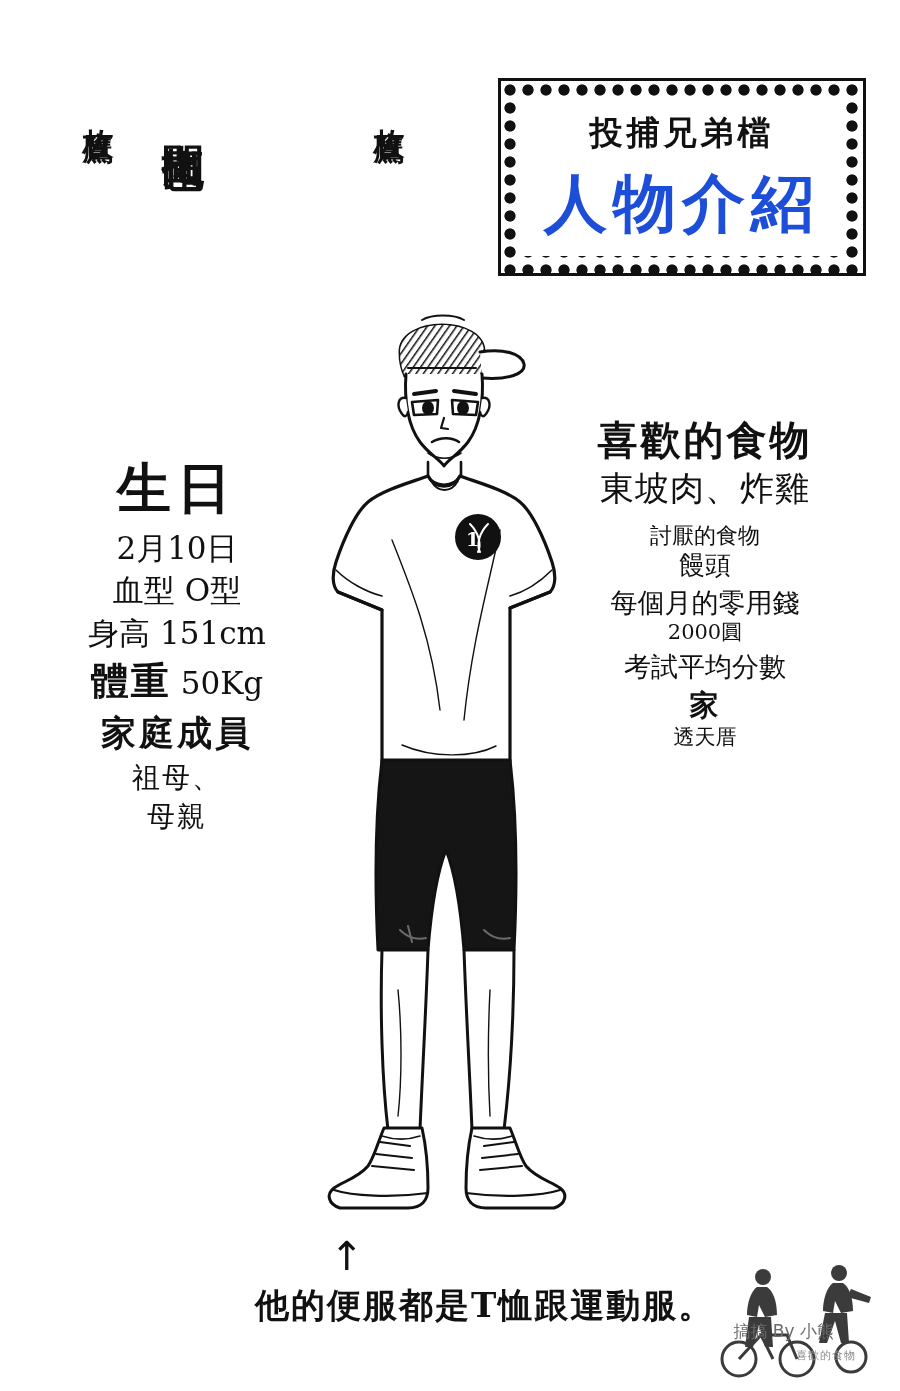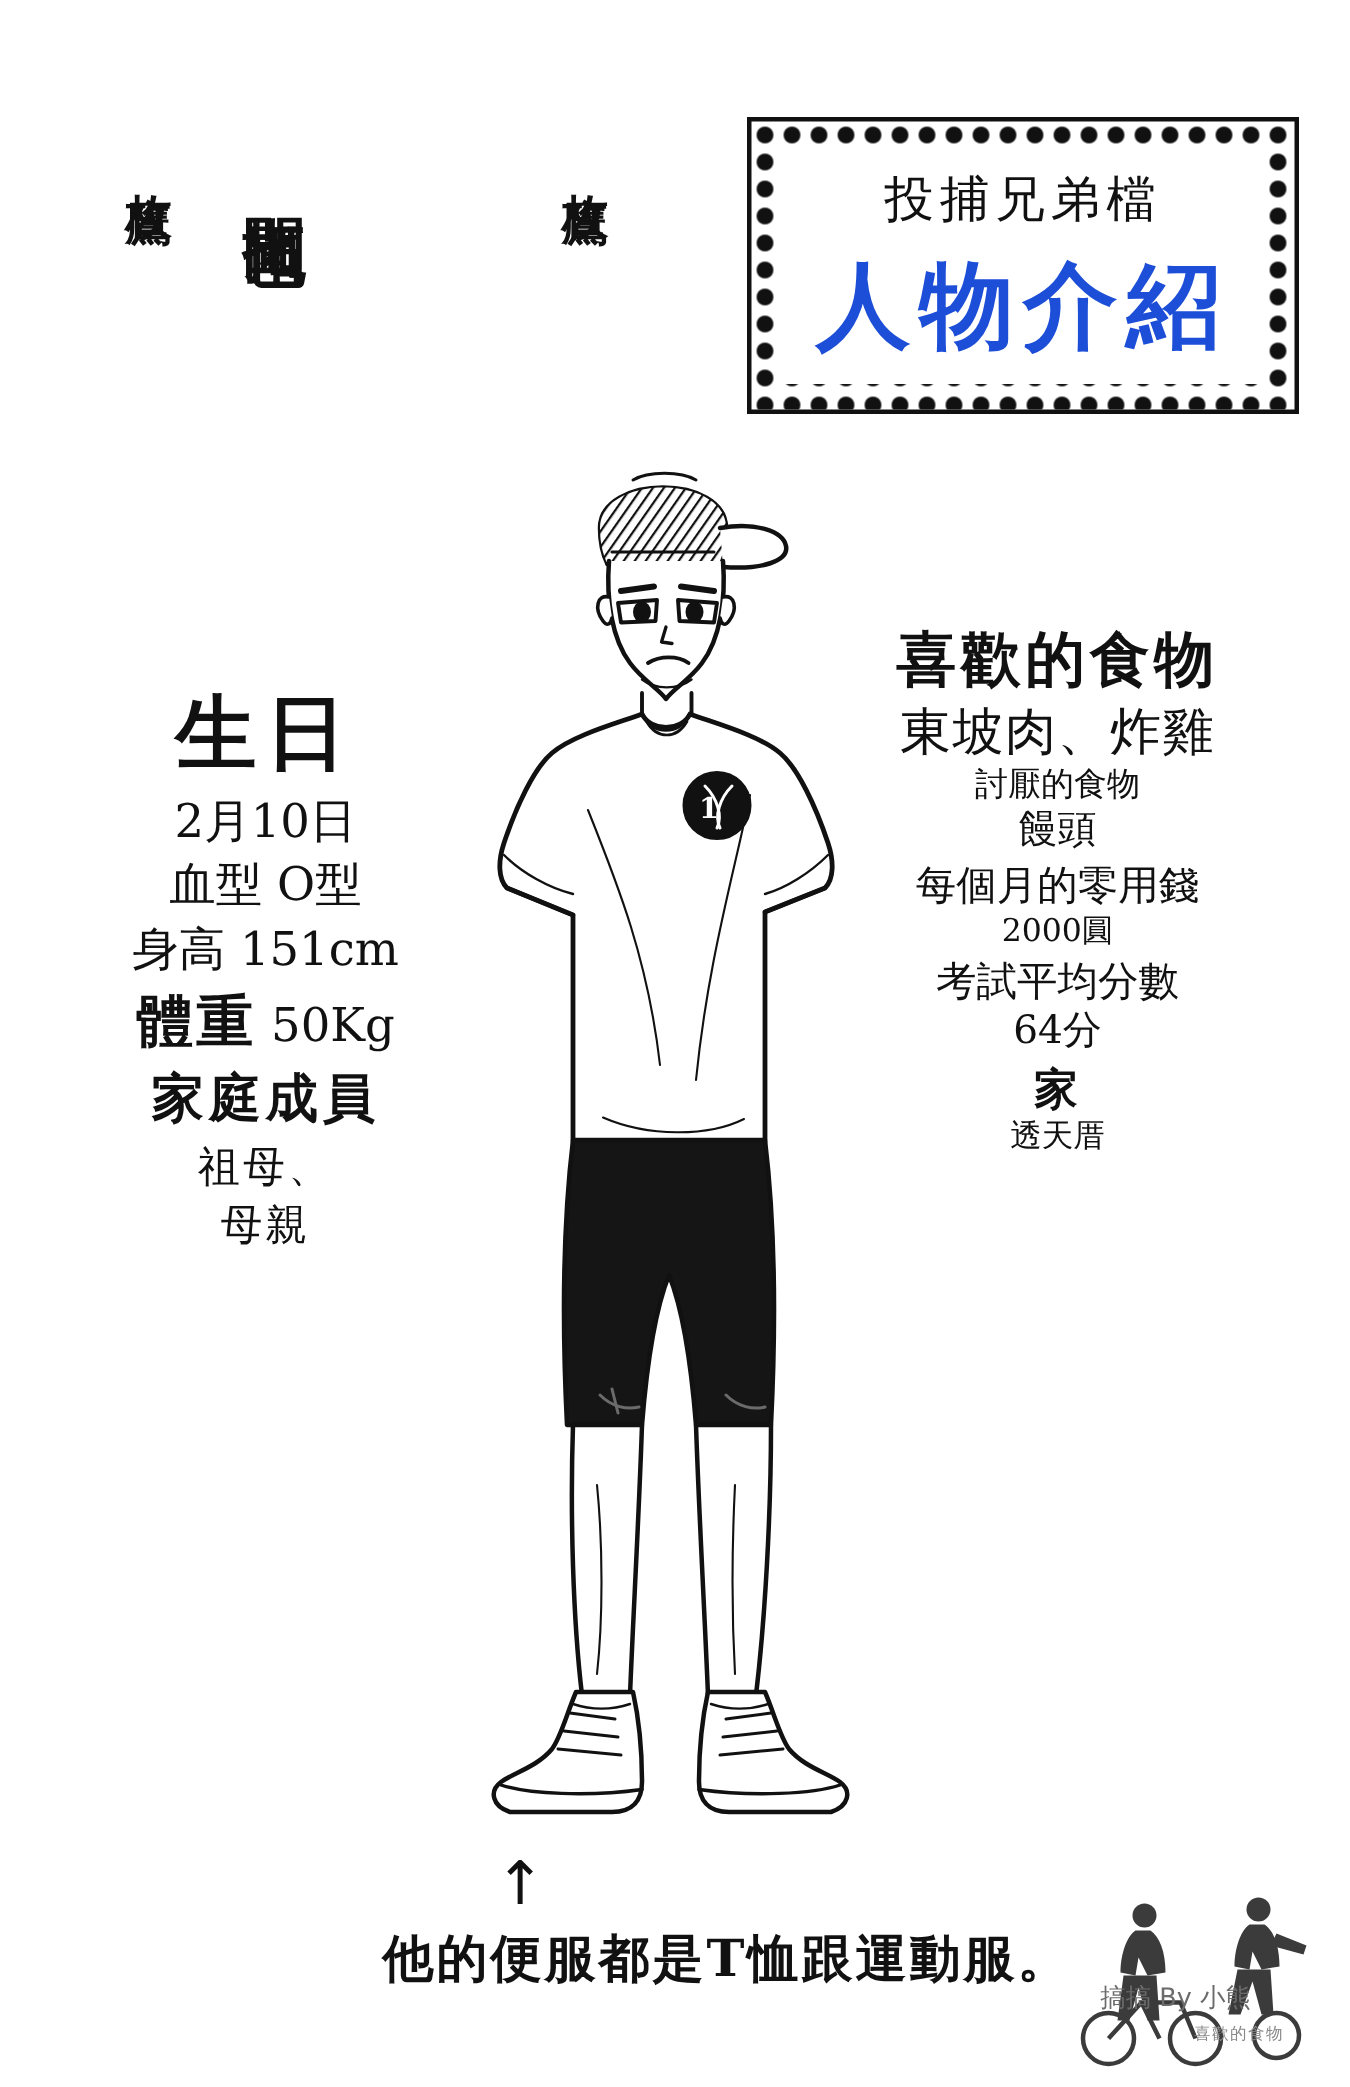--- a/index.html
+++ b/index.html
@@ -42,21 +42,21 @@
     position: absolute;
     left: 17px; top: 17px; right: 17px; bottom: 17px;
     background: #fff;
   }
   #title-line1 {
     position: absolute;
     left: 0; right: 0;
     top: 30px;
     text-align: center;
     font-size: 33px;
-    font-weight: normal;
+    font-weight: bold;
     letter-spacing: 4px;
     color: #111;
     font-family: "DejaVu Serif", "Liberation Serif", serif;
   }
   #title-line2 {
     position: absolute;
     left: 0; right: 0;
     top: 80px;
     text-align: center;
     font-size: 63px;
@@ -160,21 +160,21 @@
     font-weight: bold;
     letter-spacing: 3px;
   }
   #right-stats .val-big {
     font-size: 34px;
     letter-spacing: 1px;
     margin-top: 2px;
   }
   #right-stats .label {
     font-size: 22px;
-    margin-top: 0;
+    margin-top: 12px;
   }
   #right-stats .val {
     font-size: 26px;
   }
   #right-stats .label-mid {
     font-size: 27px;
     margin-top: 4px;
   }
   #right-stats .val-small {
     font-size: 21px;
@@ -387,21 +387,20 @@
   </div>
 
   <div id="right-stats">
     <div class="head">喜歡的食物</div>
     <div class="val-big">東坡肉、炸雞</div>
     <div class="label">討厭的食物</div>
     <div class="val">饅頭</div>
     <div class="label-mid">每個月的零用錢</div>
     <div class="val-small">2000圓</div>
     <div class="label-mid">考試平均分數</div>
-    <div class="val">64分</div>
     <div class="head-small">家</div>
     <div class="val-small">透天厝</div>
   </div>
 
   <div id="arrow-up">↑</div>
   <div id="caption">他的便服都是T恤跟運動服。</div>
 
   <div id="watermark">
     <svg id="wm-silhouette" viewBox="0 0 185 120">
       <g fill="#2b2b2b">

